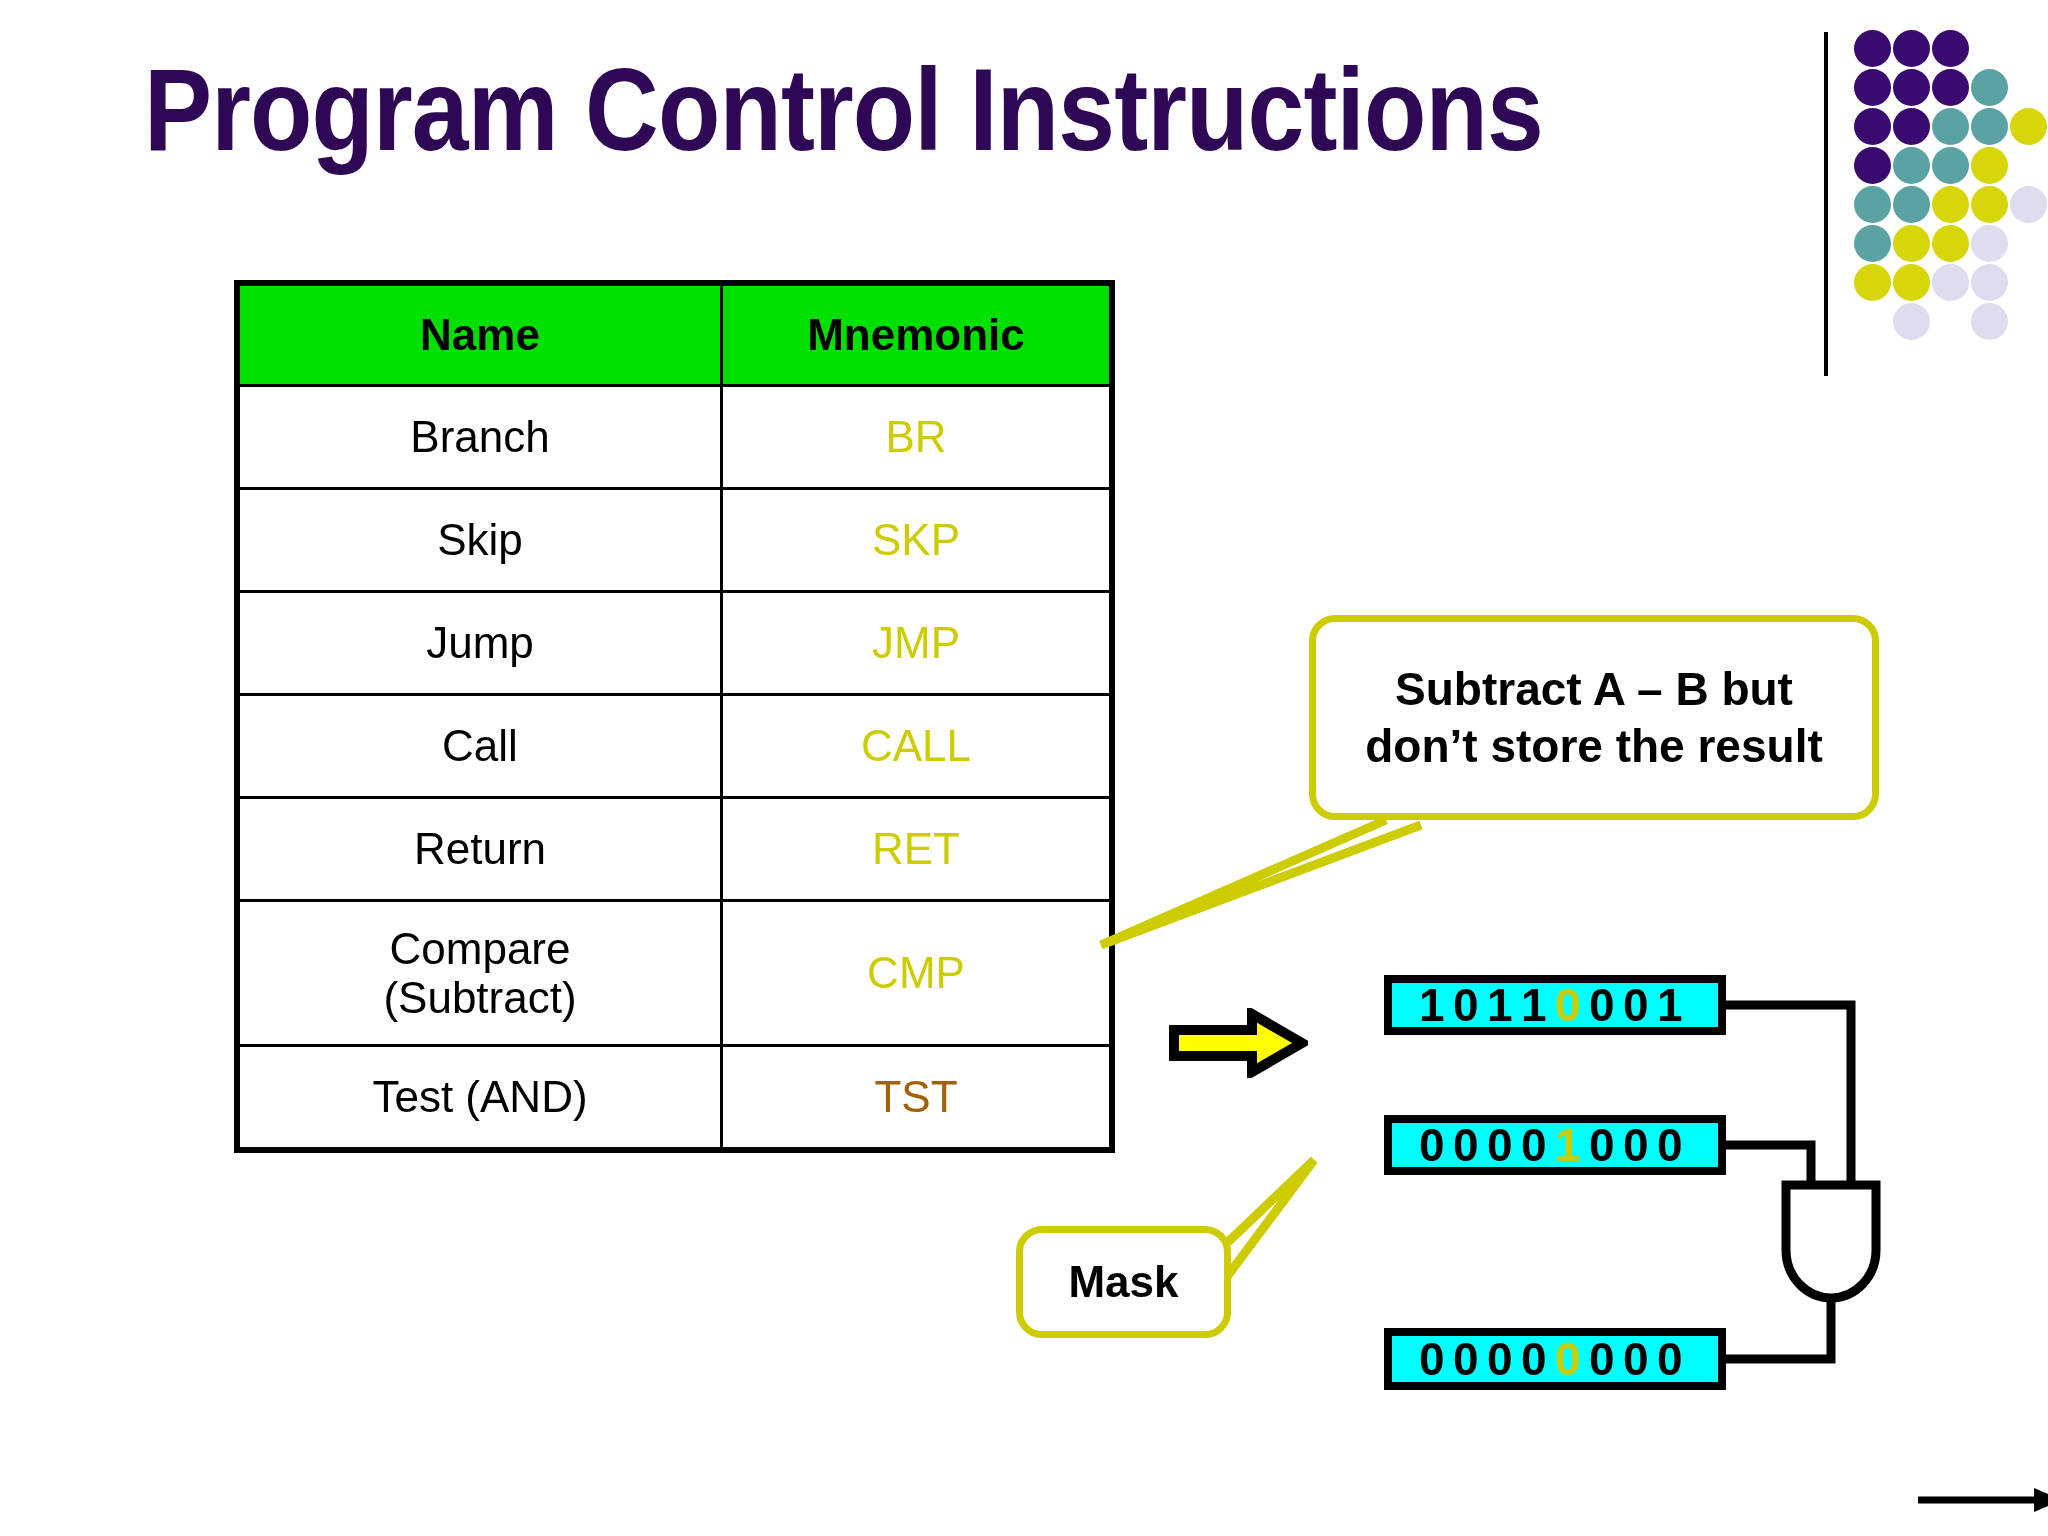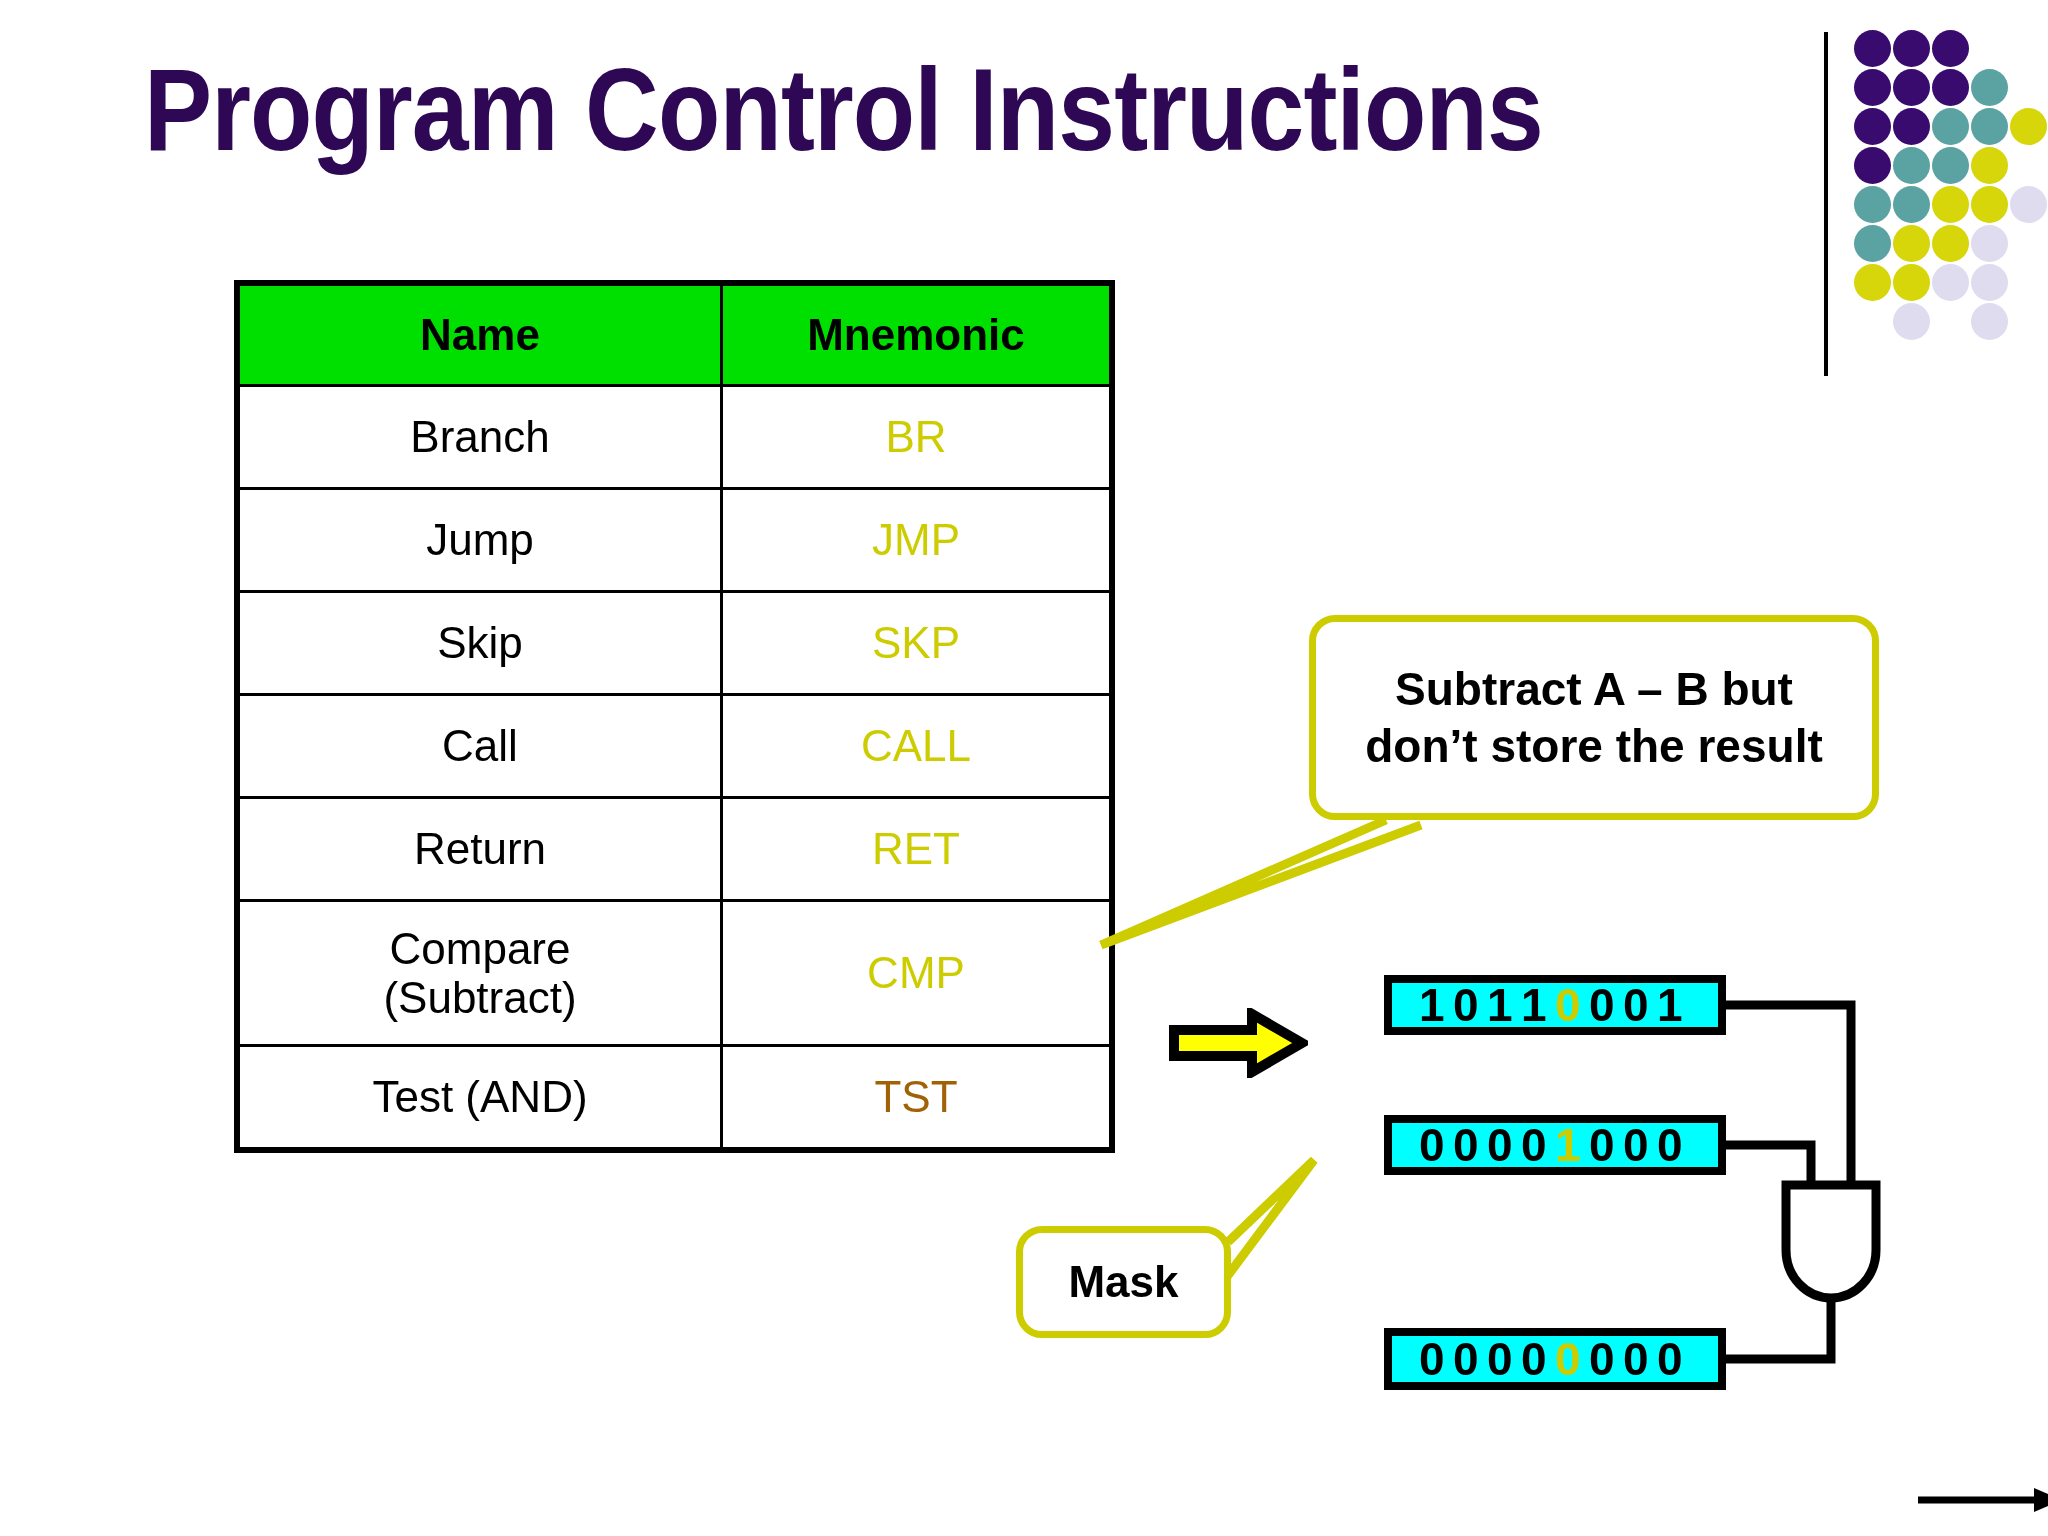--- a/index.html
+++ b/index.html
@@ -163,29 +163,29 @@
     </thead>
     <tbody id="instr-tbody">
         <tr>
           <td class="col-name">
             <span class="nm-multi">Branch</span>
           </td>
           <td class="col-mn"><span class="mn" style="color: rgb(204, 204, 0);">BR</span></td>
         </tr>
         <tr>
           <td class="col-name">
+            <span class="nm-multi">Skip</span>
+          </td>
+          <td class="col-mn"><span class="mn" style="color: rgb(204, 204, 0);">SKP</span></td>
+        </tr>
+        <tr>
+          <td class="col-name">
             <span class="nm-multi">Jump</span>
           </td>
           <td class="col-mn"><span class="mn" style="color: rgb(204, 204, 0);">JMP</span></td>
-        </tr>
-        <tr>
-          <td class="col-name">
-            <span class="nm-multi">Skip</span>
-          </td>
-          <td class="col-mn"><span class="mn" style="color: rgb(204, 204, 0);">SKP</span></td>
         </tr>
         <tr>
           <td class="col-name">
             <span class="nm-multi">Call</span>
           </td>
           <td class="col-mn"><span class="mn" style="color: rgb(204, 204, 0);">CALL</span></td>
         </tr>
         <tr>
           <td class="col-name">
             <span class="nm-multi">Return</span>

